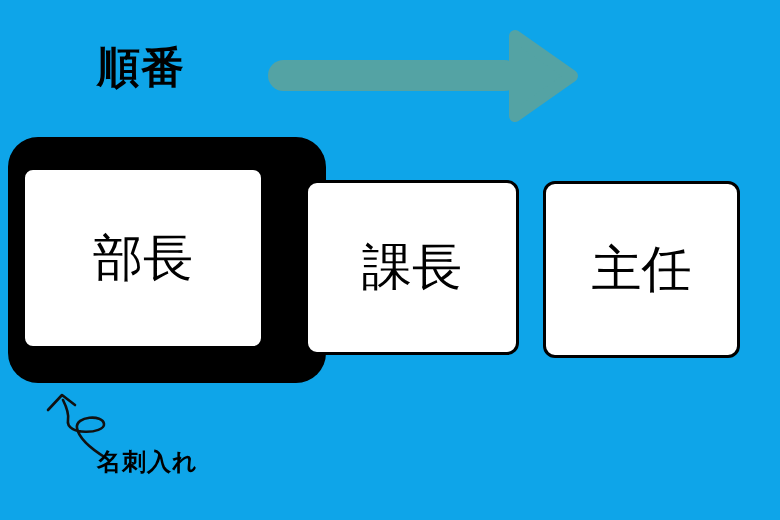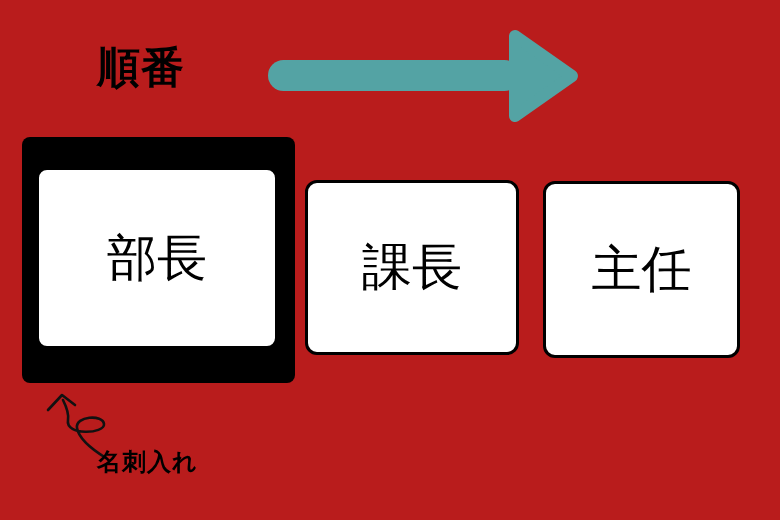--- a/index.html
+++ b/index.html
@@ -8,47 +8,48 @@
     background: #ffffff;
     width: 780px;
     height: 520px;
     font-family: "DejaVu Sans", sans-serif;
     overflow: hidden;
   }
   .canvas {
     position: relative;
     width: 780px;
     height: 520px;
-    background: #b91c1c;
+    background: #0ea5e9;
   }
   .order-label {
     position: absolute;
     left: 97px;
     top: 44px;
     font-size: 43px;
     font-weight: 900;
     color: #000000;
     line-height: 1.1;
     letter-spacing: 1px;
   }
   .order-arrow-svg {
     position: absolute;
     left: 262px;
     top: 26px;
     width: 320px;
     height: 100px;
   }
   .holder {
     position: absolute;
-    left: 22px;
+    left: 8px;
     top: 137px;
     width: 273px;
     height: 246px;
     background: #000000;
-    border-radius: 8px;
+    border-radius: 30px;
+    padding-left: 45px;
   }
   .card {
     background: #ffffff;
     display: flex;
     align-items: center;
     justify-content: center;
   }
   .card-label {
     font-size: 50px;
     font-weight: 400;

